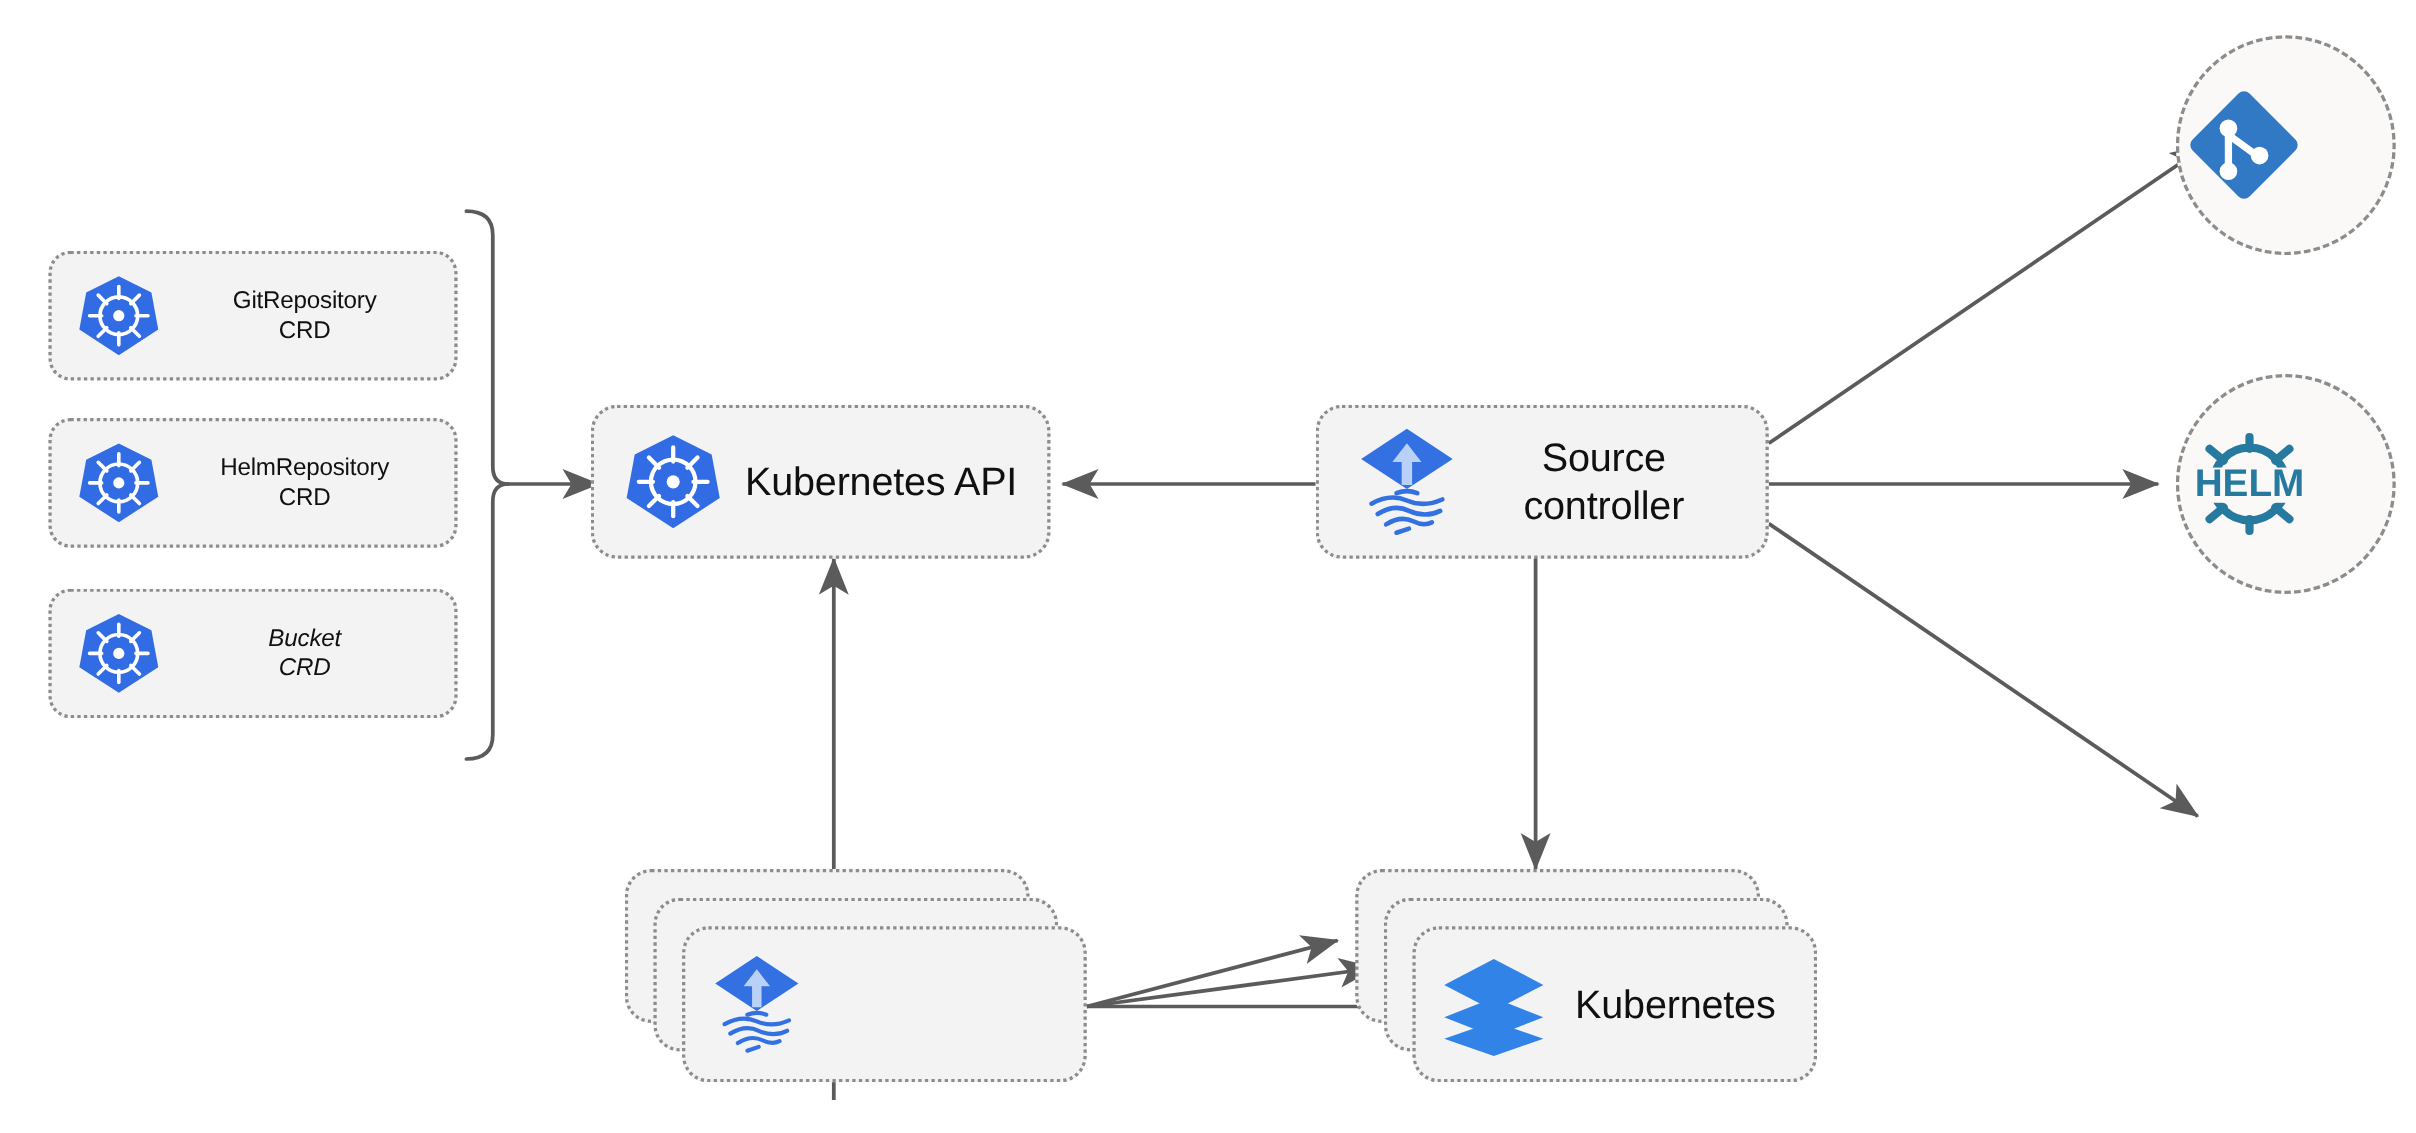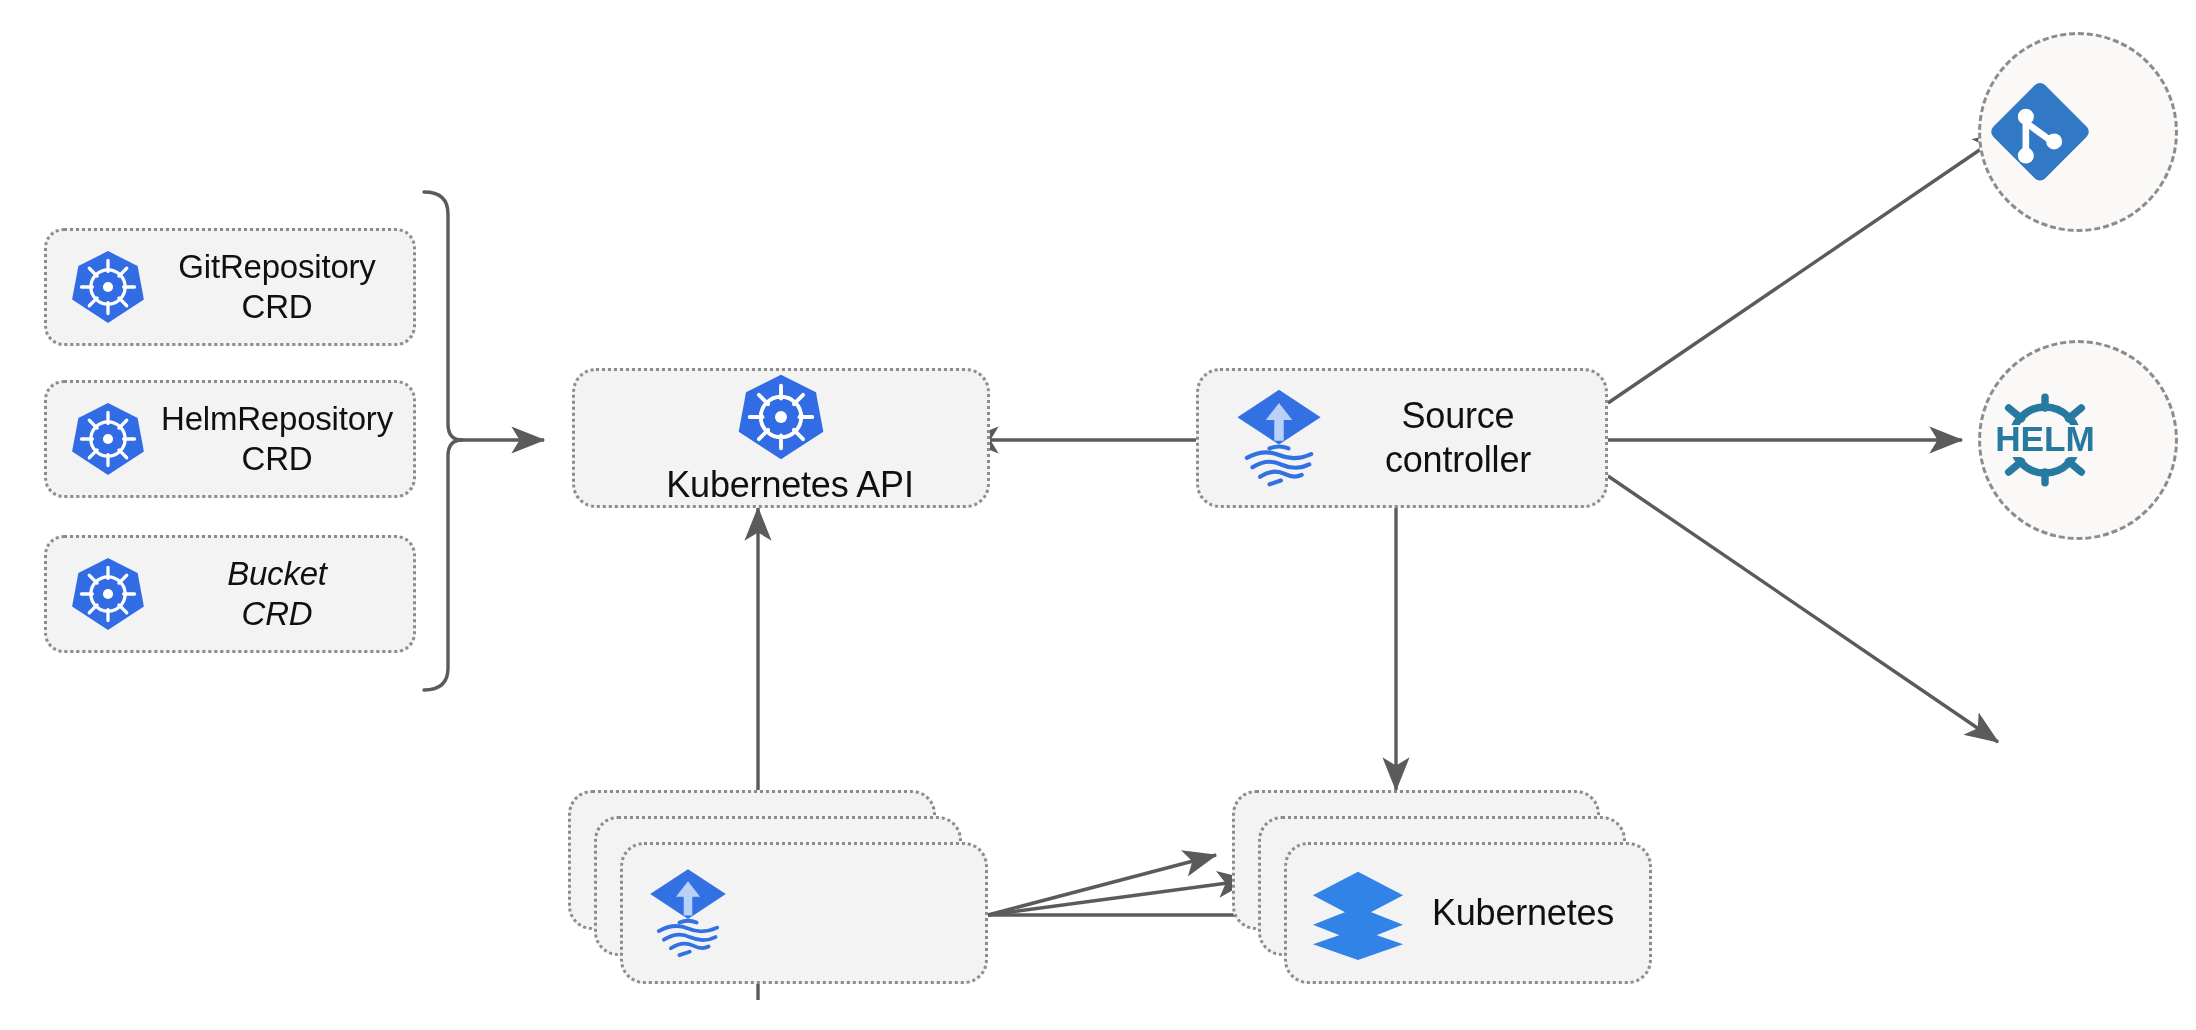--- a/index.html
+++ b/index.html
@@ -59,21 +59,21 @@
   
   .crd-box {
     width: 372px;
     height: 118px;
     padding: 0 10px 0 22px;
     border-radius: 20px;
   }
   .crd-box .node-icon { width: 78px; height: 78px; }
   .crd-box .node-label {
     flex: 1 1 auto;
-    font-size: 33px;
+    font-size: 22px;
     padding-left: 4px;
   }
 
   
   .main-box {
     border-radius: 24px;
   }
   .main-box .node-label { font-size: 36px; }
 
   
@@ -202,21 +202,21 @@
           <line x1="74" y1="26" x2="64" y2="36"></line>
           <line x1="36" y1="64" x2="26" y2="74"></line>
         </g>
         <circle cx="50" cy="50" r="6.5" fill="#ffffff"></circle>
       </svg>
     </span>
     <span class="node-label">Bucket
 CRD</span>
   </div>
 
-  <div class="node main-box" style="left:572px; top:368px; width:418px; height:140px; padding:0 26px 0 26px;flex-direction:column;">
+  <div class="node main-box" style="left:537px; top:368px; width:418px; height:140px; padding:0 26px 0 26px;">
     <span class="node-icon" style="width:92px;height:92px;">
       <svg width="92" height="92" viewBox="0 0 100 100" aria-hidden="true">
         <polygon points="50,4 88,23 96,66 50,96 4,66 12,23" fill="#326ce5"></polygon>
         <g fill="none" stroke="#ffffff" stroke-width="4.2" stroke-linecap="round">
           <circle cx="50" cy="50" r="22"></circle>
           <line x1="50" y1="16" x2="50" y2="30"></line>
           <line x1="50" y1="70" x2="50" y2="84"></line>
           <line x1="16" y1="50" x2="30" y2="50"></line>
           <line x1="70" y1="50" x2="84" y2="50"></line>
           <line x1="26" y1="26" x2="36" y2="36"></line>

